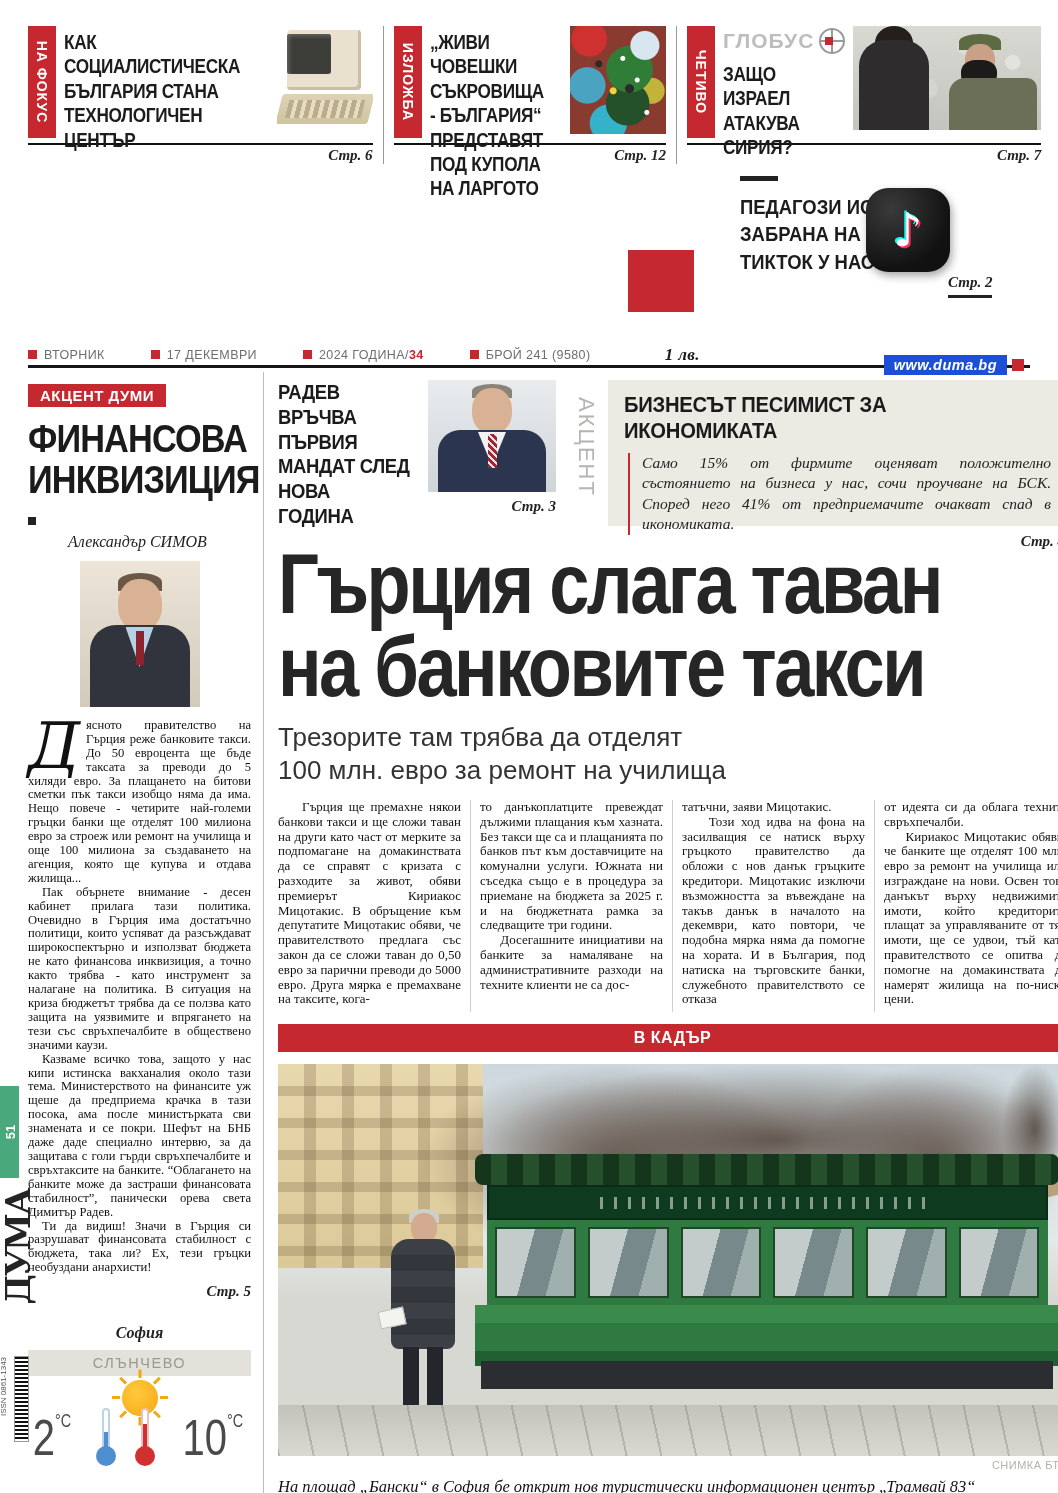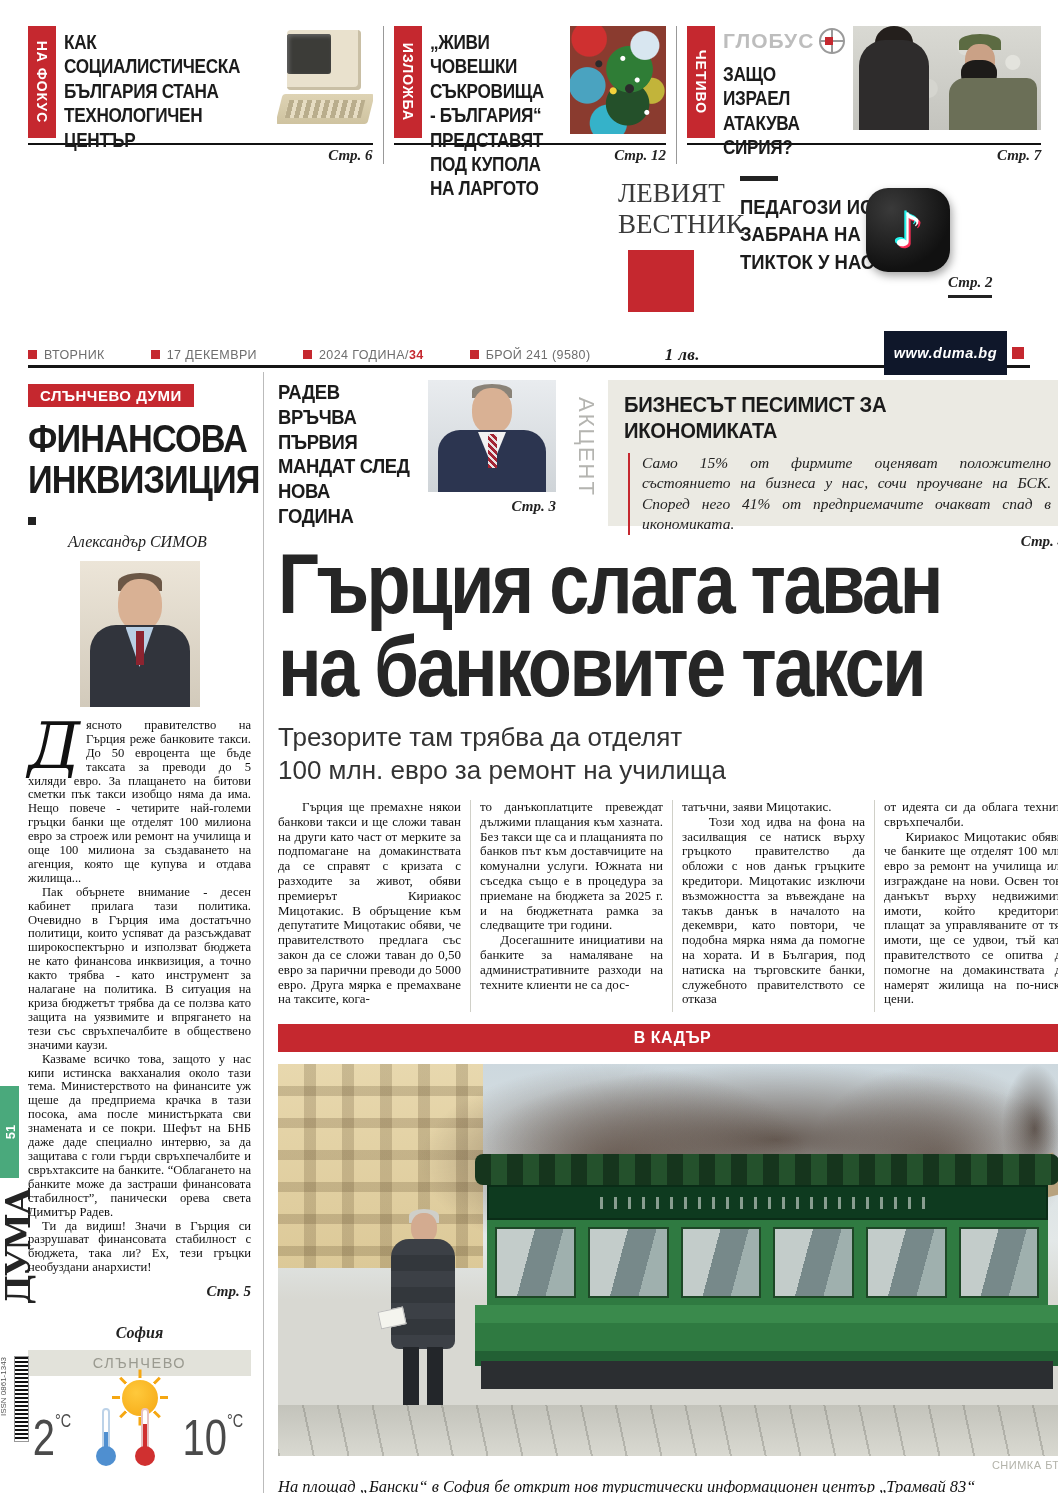--- a/index.html
+++ b/index.html
@@ -92,22 +92,22 @@
   
   .dateline{position:absolute;left:28px;right:28px;top:344px;height:24px;
     border-bottom:3px solid #161616;display:flex;align-items:center;
     font-family:"Liberation Sans",sans-serif;font-size:12.5px;color:#6e6e6e;letter-spacing:.4px;}
   .dl-item{display:flex;align-items:center;margin-right:46px;}
   .dl-sq{width:9px;height:9px;background:var(--red);margin-right:7px;flex:none;}
   .dl-hl{color:var(--red);font-weight:bold;}
   .price{font-family:"Liberation Serif",serif;font-style:italic;font-weight:bold;font-size:17px;
     color:#1c1c1c;margin-left:auto;margin-right:330px;}
   .website{position:absolute;right:6px;bottom:-10px;display:flex;align-items:center;}
-  .website .web-box{background:#0f172a;color:#fff;font-family:"Liberation Sans",sans-serif;
-    font-weight:bold;font-style:italic;font-size:14.5px;padding:14px 10px;letter-spacing:.5px;}
+  .website .web-box{background:#1d4ed8;color:#fff;font-family:"Liberation Sans",sans-serif;
+    font-weight:bold;font-style:italic;font-size:14.5px;padding:2px 10px;letter-spacing:.5px;}
   .website .web-sq{width:12px;height:12px;background:var(--red);margin-left:5px;}
   
   .content{position:absolute;left:28px;right:28px;top:372px;bottom:0;display:flex;}
   .opinion-col{width:236px;flex:none;padding-right:12px;border-right:1px solid #bbb;}
   .main-col{flex:1;padding-left:14px;position:relative;}
   
   .rubric{display:inline-block;background:var(--red);color:#fff;font-family:"Liberation Sans",sans-serif;
     font-weight:bold;font-size:15px;padding:3px 12px;margin-top:12px;letter-spacing:.5px;}
   .op-title{font-family:"Liberation Sans",sans-serif;font-weight:bold;font-size:39px;line-height:1.05;
     letter-spacing:-1px;transform:scaleX(.88);transform-origin:left top;margin-top:12px;color:#1b1b1b;}
@@ -310,24 +310,20 @@
           <div class="sy-face"></div>
           <div class="sy-beard"></div>
           <div class="sy-jacket"></div>
         </div>
       </div>
       <div class="t-foot">Стр. 7</div>
     </div>
   </div>
 
   <div class="masthead">
-    <div class="tagline">
-      <div>ЛЕВИЯТ</div>
-      <div>ВЕСТНИК</div>
-    </div>
     <div class="mh-redsq"></div>
     <div class="promo">
       <div class="promo-dash"></div>
       <div class="promo-head">ПЕДАГОЗИ ИСКАТ ЗАБРАНА НА ТИКТОК У НАС</div>
     </div>
     <div class="tiktok">
         <span>♪</span>
       </div>
     <div class="promo-page">Стр. 2</div>
   </div>
@@ -353,21 +349,21 @@
     <div class="price">1 лв.</div>
     <div class="website">
       <span class="web-box">www.duma.bg</span>
       <span class="web-sq"></span>
     </div>
   </div>
 
   <div class="content">
 
     <div class="opinion-col">
-      <div class="rubric">СЛЪНЧЕВО ДУМИ</div>
+      <div class="rubric">АКЦЕНТ ДУМИ</div>
       <div class="op-title">
         <div>ФИНАНСОВА</div>
         <div>ИНКВИЗИЦИЯ</div>
       </div>
       <div class="op-bullet"></div>
       <div class="op-author">Александър СИМОВ</div>
       <div class="op-photo">
         <div class="au-hair"></div>
         <div class="au-head"></div>
         <div class="au-body"></div>

